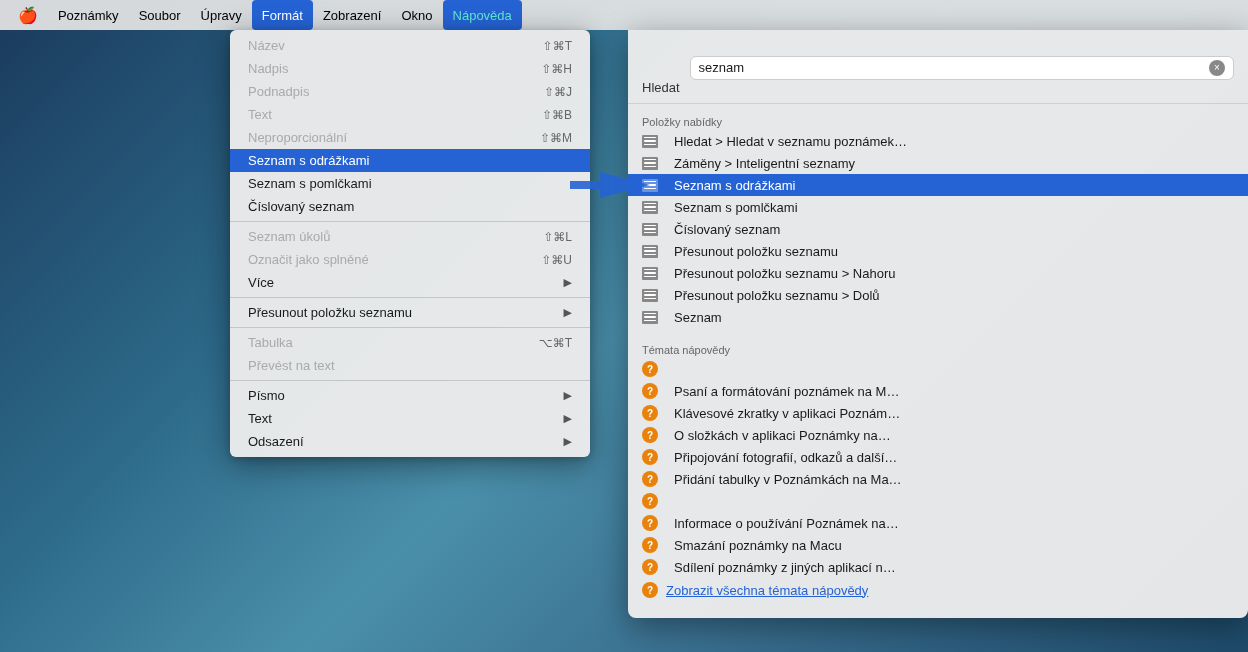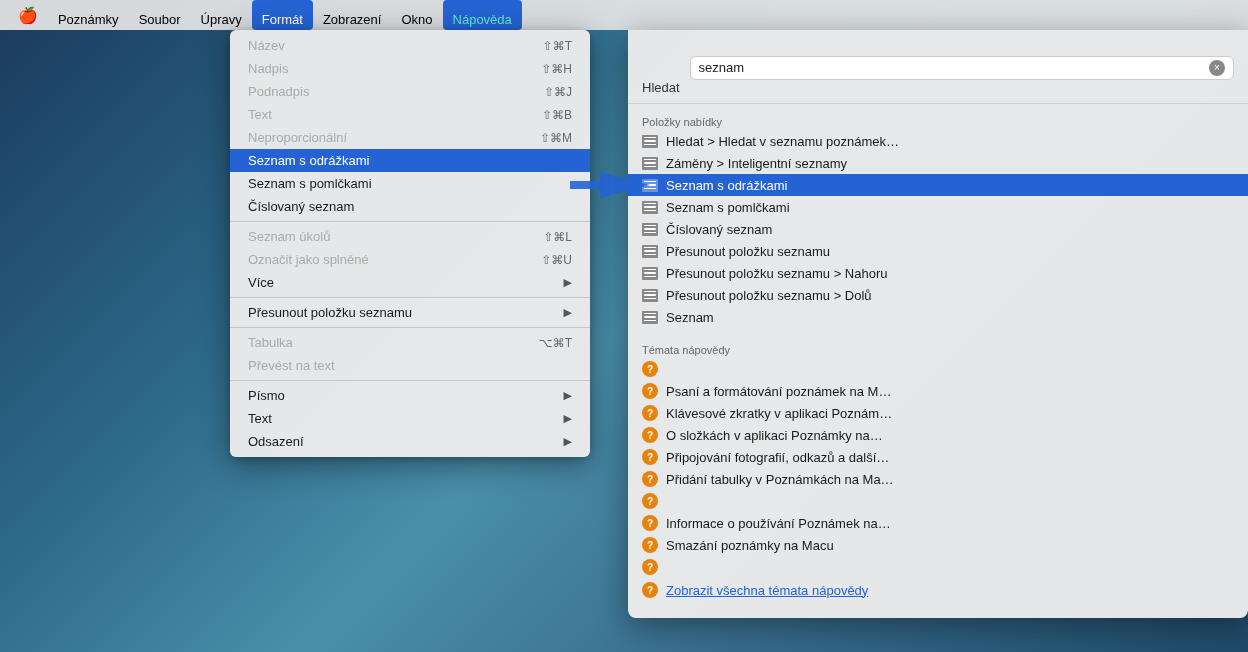--- a/index.html
+++ b/index.html
@@ -28,24 +28,24 @@
       background: rgba(230,230,230,0.92);
       backdrop-filter: blur(10px);
       display: flex;
       align-items: center;
       padding: 0 8px;
       z-index: 100;
       font-size: 13px;
       font-weight: 400;
     }
     .menu-bar-item {
-      padding: 12px 10px;
+      padding: 0 10px;
       height: 100%;
       display: flex;
-      align-items: flex-start;
+      align-items: center;
       cursor: default;
       border-radius: 4px;
       white-space: nowrap;
     }
     .menu-bar-item.active {
       background: #2563d4;
       color: white;
     }
     .menu-bar-apple {
       font-size: 16px;
@@ -235,20 +235,21 @@
       color: #1a1a1a;
       flex: 1;
     }
     .help-row.highlighted .help-row-text {
       color: white;
     }
     .help-row-text.truncated {
       overflow: hidden;
       white-space: nowrap;
       text-overflow: ellipsis;
+      margin-left: 8px;
     }
 
     .help-bottom-row {
       display: flex;
       align-items: center;
       padding: 4px 14px;
       gap: 8px;
     }
     .help-bottom-icon {
       width: 16px;
@@ -530,20 +531,21 @@
       <span class="help-row-text truncated">Informace o používání Poznámek na…</span>
     </div>
 
     <div class="help-row">
       <div class="icon-question">?</div>
       <span class="help-row-text truncated">Smazání poznámky na Macu</span>
     </div>
 
     <div class="help-row">
       <div class="icon-question">?</div>
+      <span class="help-row-text truncated">Sdílení poznámky z jiných aplikací n…</span>
     </div>
 
     <div class="help-bottom-row">
       <div class="help-bottom-icon">?</div>
       <span class="help-bottom-text">Zobrazit všechna témata nápovědy</span>
     </div>
   </div>
 </div>
 
 </body></html>

